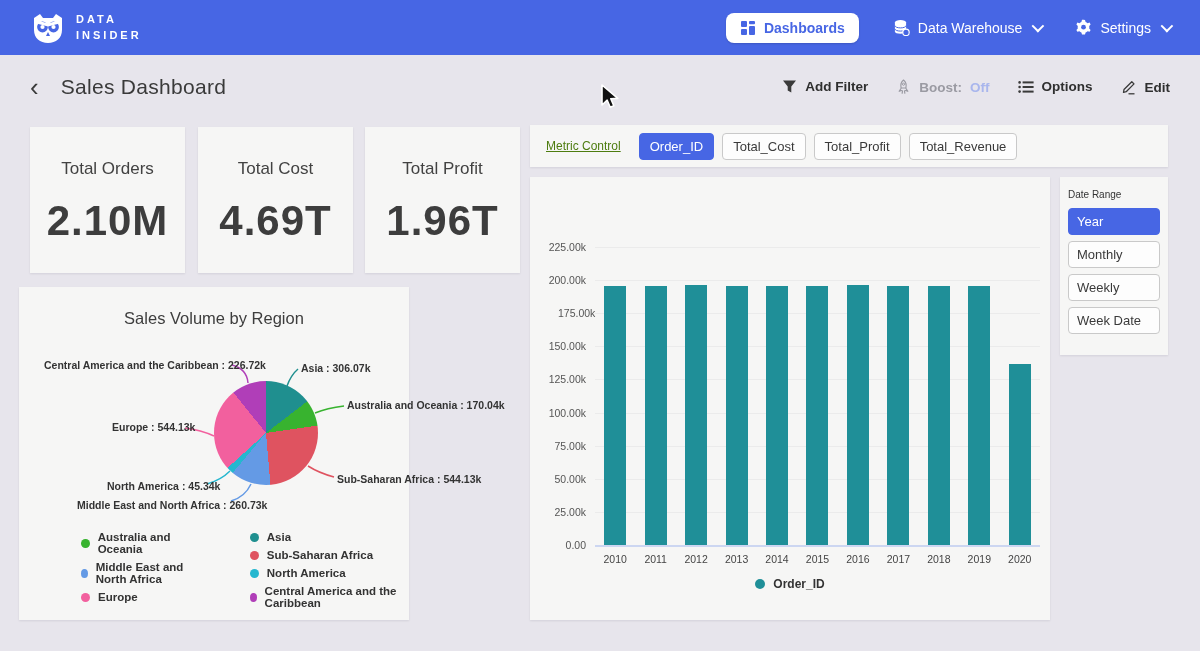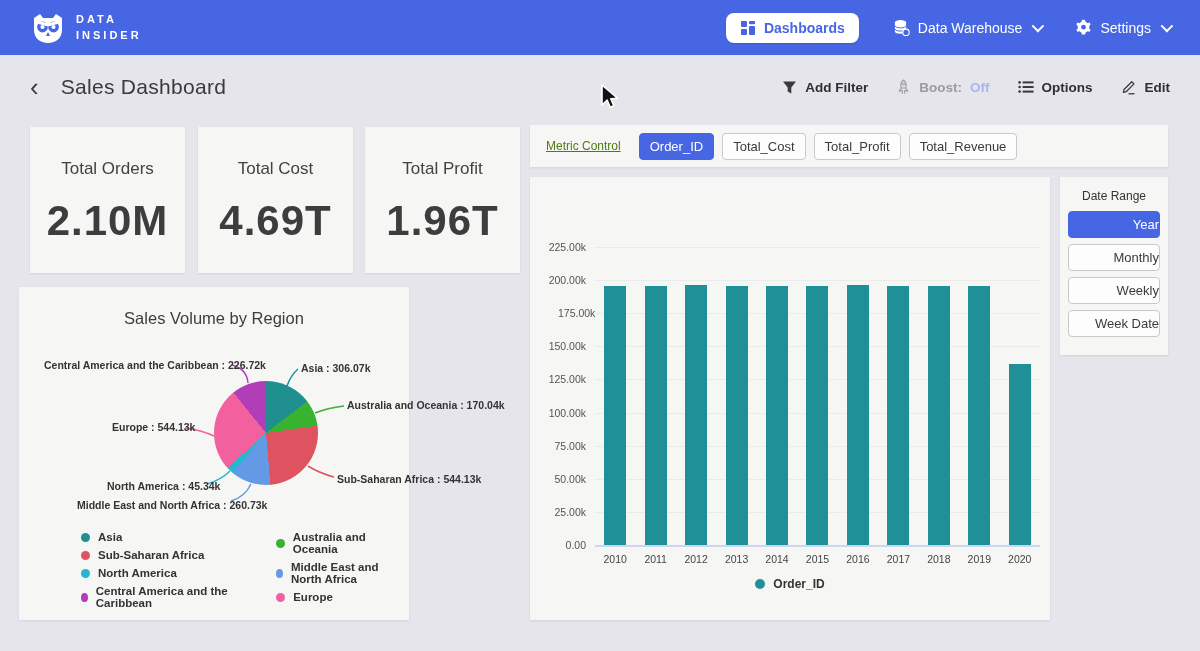--- a/index.html
+++ b/index.html
@@ -16,21 +16,21 @@
   .pill { background:#fff; color:#4766e4; font-weight:bold; border-radius:8px; padding:7px 14px;
           display:flex; align-items:center; gap:8px; font-size:14px; box-shadow:0 1px 2px rgba(0,0,0,.15); cursor:pointer; }
   .chev { width:9px; height:9px; border-right:2px solid #fff; border-bottom:2px solid #fff;
           transform:rotate(45deg) translateY(-2px); margin-left:2px; }
 
   
   .page-header { position:absolute; left:0; top:55px; width:1200px; height:64px;
                  display:flex; align-items:center; padding:0 30px; }
   .back-btn { font-size:26px; color:#3a3a3a; cursor:pointer; line-height:1; margin-right:22px; font-weight:normal; }
   .page-title { font-size:21px; color:#3a3a3a; letter-spacing:.3px; }
-  .header-actions { margin-left:auto; display:flex; align-items:center; gap:28px; }
+  .header-actions { margin-left:auto; display:flex; align-items:flex-start; gap:28px; }
   .h-action { display:flex; align-items:center; gap:8px; font-size:13.5px; font-weight:bold; color:#2f2f2f; cursor:pointer; }
   .h-action svg { display:block; }
   .boost-label { color:#9a9aa2; }
   .boost-off { color:#a9b6ed; }
 
   
   .card { position:absolute; background:#f6f6f5; box-shadow:0 1px 2px rgba(40,40,60,.10); }
 
   .kpi { width:155px; height:146px; top:127px; display:flex; flex-direction:column; align-items:center; padding-top:32px; }
   .kpi-label { font-size:17px; color:#424242; }
@@ -52,23 +52,23 @@
   .bc-base { position:absolute; left:65px; top:368px; width:445px; height:2px; background:#ccd6f1; }
   .bar { width:22px; background:#1f8f98; }
   .bc-xrow { position:absolute; left:65px; top:376px; width:445px; display:flex; justify-content:space-around; }
   .bc-xlab { font-size:10.5px; color:#444; width:40px; text-align:center; }
   .bc-legend { position:absolute; left:0; top:400px; width:100%; display:flex; justify-content:center; align-items:center; gap:8px; }
   .dot { width:10px; height:10px; border-radius:50%; }
   .legend-text { font-size:12px; font-weight:bold; color:#333; }
 
   
   .date-card { left:1060px; top:177px; width:108px; height:178px; padding:10px 8px; }
-  .date-label { font-size:12px; color:#333; margin:2px 0 8px 0;text-align:center; }
+  .date-label { font-size:10px; color:#333; margin:2px 0 8px 0; }
   .d-btn { width:92px; font-size:13px; color:#3a3a3a; background:#fdfdfd; border:1px solid #c9c9c9; border-radius:4px;
-           padding:5px 0; text-align:right; cursor:pointer; margin:0 0 6px 0; display:block; }
+           padding:5px 8px; text-align:left; cursor:pointer; margin:0 0 6px 0; display:block; }
   .d-btn.selected { background:#4766e4; border-color:#4766e4; color:#fff; }
 
   
   .pie-card { left:19px; top:287px; width:390px; height:333px; }
   .pie-circle { position:absolute; left:195px; top:94px; width:104px; height:104px; border-radius:50%; }
   .plabel { position:absolute; font-size:10.5px; font-weight:bold; color:#333; white-space:nowrap; }
   .pie-leaders { position:absolute; left:0; top:0; pointer-events:none; }
   .pie-legend { position:absolute; left:62px; top:244px; display:flex; gap:36px; }
   .pie-legend-col { display:flex; flex-direction:column; gap:6px; }
   .pl-item { display:flex; align-items:center; gap:8px; cursor:pointer; }
@@ -275,48 +275,48 @@
   <div class="plabel" style="left:282px; top:75px;">Asia : 306.07k</div>
   <div class="plabel" style="left:328px; top:112px;">Australia and Oceania : 170.04k</div>
   <div class="plabel" style="left:93px;  top:134px;">Europe : 544.13k</div>
   <div class="plabel" style="left:318px; top:186px;">Sub-Saharan Africa : 544.13k</div>
   <div class="plabel" style="left:88px;  top:193px;">North America : 45.34k</div>
   <div class="plabel" style="left:58px;  top:212px;">Middle East and North Africa : 260.73k</div>
 
   <div class="pie-legend" id="pie-legend">
       <div class="pie-legend-col">
         <div class="pl-item">
+          <span class="dot" style="background: rgb(56, 179, 47);"></span>
+          <span class="txt">Australia and Oceania</span>
+        </div>
+        <div class="pl-item">
+          <span class="dot" style="background: rgb(100, 154, 229);"></span>
+          <span class="txt">Middle East and North Africa</span>
+        </div>
+        <div class="pl-item">
+          <span class="dot" style="background: rgb(242, 96, 158);"></span>
+          <span class="txt">Europe</span>
+        </div>
+      </div>
+      <div class="pie-legend-col">
+        <div class="pl-item">
           <span class="dot" style="background: rgb(31, 143, 143);"></span>
           <span class="txt">Asia</span>
         </div>
         <div class="pl-item">
           <span class="dot" style="background: rgb(223, 83, 96);"></span>
           <span class="txt">Sub-Saharan Africa</span>
         </div>
         <div class="pl-item">
           <span class="dot" style="background: rgb(37, 183, 207);"></span>
           <span class="txt">North America</span>
         </div>
         <div class="pl-item">
           <span class="dot" style="background: rgb(176, 62, 184);"></span>
           <span class="txt">Central America and the Caribbean</span>
-        </div>
-      </div>
-      <div class="pie-legend-col">
-        <div class="pl-item">
-          <span class="dot" style="background: rgb(56, 179, 47);"></span>
-          <span class="txt">Australia and Oceania</span>
-        </div>
-        <div class="pl-item">
-          <span class="dot" style="background: rgb(100, 154, 229);"></span>
-          <span class="txt">Middle East and North Africa</span>
-        </div>
-        <div class="pl-item">
-          <span class="dot" style="background: rgb(242, 96, 158);"></span>
-          <span class="txt">Europe</span>
         </div>
       </div>
     </div>
 </div>
 
 <svg class="cursor" width="22" height="26" viewBox="0 0 22 26">
   <path d="M2 1 L2 21 L7.2 16.2 L10.2 23.3 L13.8 21.8 L10.8 14.8 L17.8 14.4 Z" fill="#111" stroke="#fff" stroke-width="1.6" stroke-linejoin="round"></path>
 </svg>
 
 </body></html>

